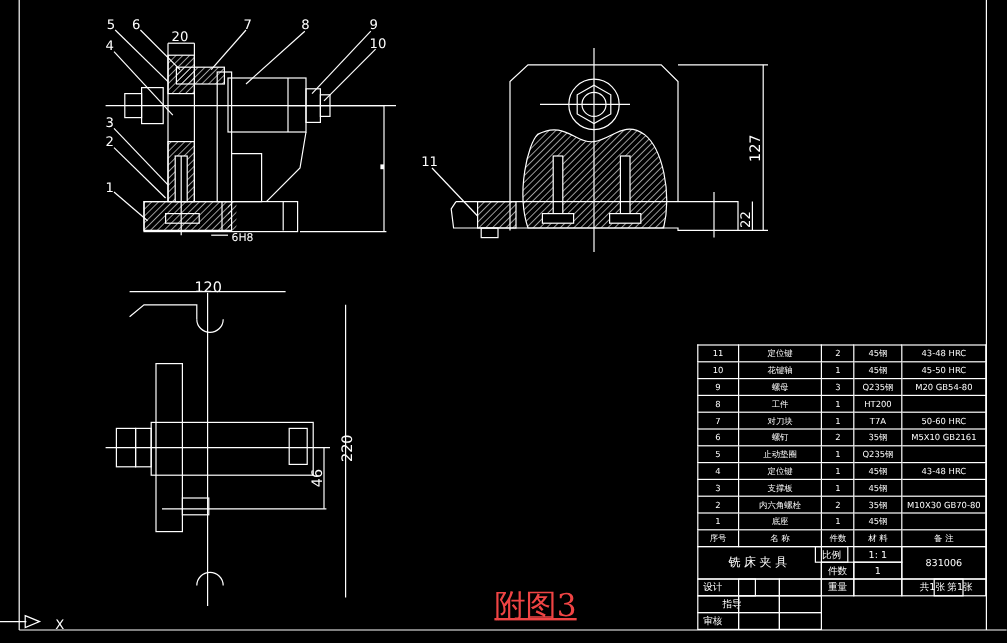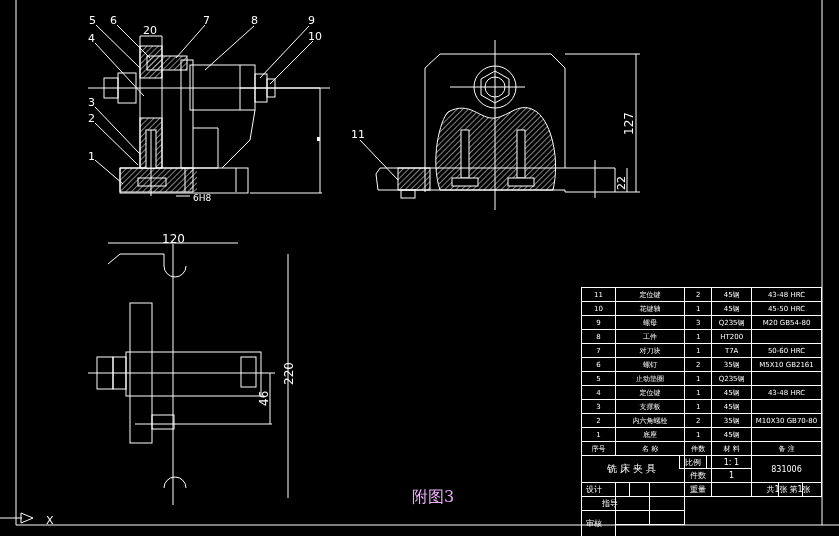--- a/index.html
+++ b/index.html
@@ -4,21 +4,21 @@
 <style>
   html,body{margin:0;padding:0;background:#000;}
   body{width:839px;height:536px;overflow:hidden;position:relative;font-family:"DejaVu Sans",sans-serif;color:#fff;}
   #canvas{position:absolute;left:0;top:0;width:839px;height:536px;}
   svg text{fill:#fff;font-family:"DejaVu Sans",sans-serif;}
   .ln{stroke:#fff;stroke-width:1;fill:none;}
   .tbl{position:absolute;left:581px;top:287px;width:241px;border-collapse:collapse;font-size:7px;}
   .tbl td{border:1px solid #fff;height:13px;padding:0;text-align:center;color:#fff;white-space:nowrap;overflow:hidden;}
   .tb{position:absolute;left:581px;top:455px;width:241px;height:70px;}
   .tb .c{position:absolute;border:1px solid #fff;box-sizing:border-box;font-size:8px;display:flex;align-items:center;justify-content:center;color:#fff;white-space:nowrap;}
-  .fig-label{position:absolute;left:412px;top:487px;font-family:"DejaVu Serif",serif;font-size:16px;color:#f0abfc;}
+  .fig-label{position:absolute;left:412px;top:487px;font-family:"DejaVu Serif",serif;font-size:26px;color:#ef4444;text-decoration:underline;}
 </style>
 </head>
 <body>
 
 <svg id="canvas" viewBox="0 0 839 536" xmlns="http://www.w3.org/2000/svg">
   <defs>
     <pattern id="hatch" patternUnits="userSpaceOnUse" width="4" height="4" patternTransform="rotate(45)">
       <line x1="0" y1="0" x2="0" y2="4" stroke="#fff" stroke-width="1"></line>
     </pattern>
   </defs>
@@ -259,16 +259,16 @@
   <div class="c" style="left:0;top:27px;width:49px;height:15px;justify-content:flex-start;padding-left:4px">设计</div>
   <div class="c" style="left:34px;top:27px;width:35px;height:15px"></div>
   <div class="c" style="left:68px;top:27px;width:36px;height:15px"></div>
   <div class="c" style="left:103px;top:27px;width:28px;height:15px">重量</div>
   <div class="c" style="left:130px;top:27px;width:41px;height:15px"></div>
   <div class="c" style="left:170px;top:27px;width:52px;height:15px">共1张</div>
   <div class="c" style="left:197px;top:27px;width:44px;height:15px">第1张</div>
   <div class="c" style="left:0;top:41px;width:35px;height:15px;justify-content:flex-start;padding-left:20px">指导</div>
   <div class="c" style="left:34px;top:41px;width:35px;height:15px"></div>
   <div class="c" style="left:68px;top:41px;width:36px;height:15px"></div>
-  <div class="c" style="left:0;top:55px;width:35px;height:27px;justify-content:flex-start;padding-left:4px">审核</div>
+  <div class="c" style="left:0;top:55px;width:35px;height:15px;justify-content:flex-start;padding-left:4px">审核</div>
   <div class="c" style="left:34px;top:55px;width:35px;height:15px"></div>
   <div class="c" style="left:68px;top:55px;width:36px;height:15px"></div>
 </div>
 
 </body></html>

